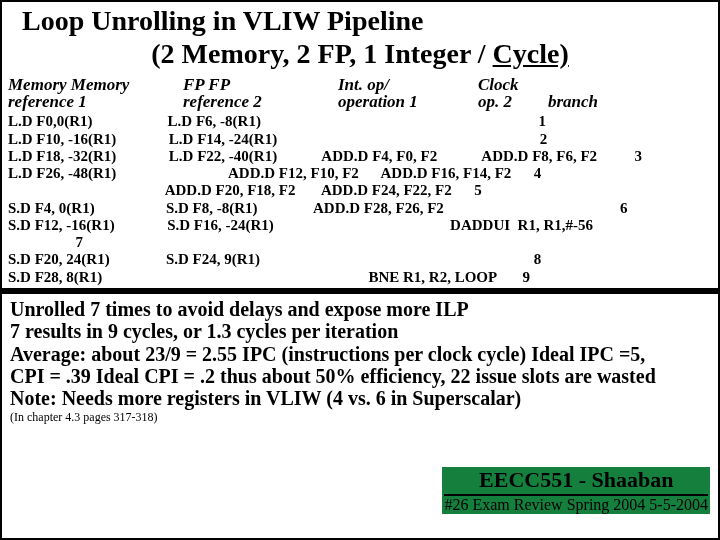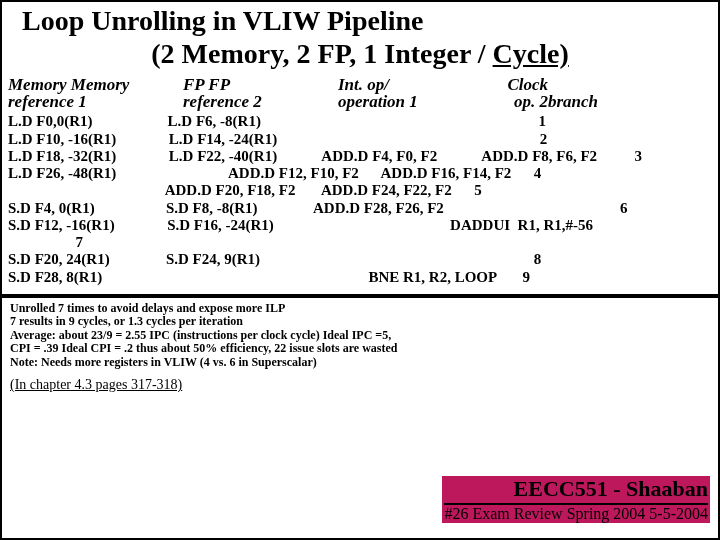--- a/index.html
+++ b/index.html
@@ -22,61 +22,60 @@
   }
   .subtitle {
     text-align: center;
     font-size: 28px;
     font-weight: bold;
     margin: 0 20px 6px 20px;
     line-height: 1.1;
   }
   .subtitle .u { text-decoration: underline; }
   .table-wrap {
-    border-bottom: 4px solid #000000;
+    border-bottom: 6px solid #000000;
     margin: 0 0 4px 0;
-    padding: 0 6px 8px 6px;
+    padding: 0 6px 2px 6px;
   }
   .hdr {
     display: flex;
     font-size: 17px;
     font-style: italic;
     font-weight: bold;
     line-height: 1.05;
     margin-bottom: 2px;
   }
   .col1 { width: 175px; }
   .col2 { width: 155px; }
   .col3 { width: 140px; }
-  .col4 { width: 70px; text-align: right; }
+  .col4 { width: 70px; }
   .col5 { flex: 1; }
   .rows {
     font-size: 15px;
     line-height: 1.15;
     font-weight: bold;
   }
   .row { white-space: pre; }
   .notes {
-    font-size: 12px;
+    font-size: 20px;
     line-height: 1.12;
     margin: 2px 8px 0 8px;
     font-weight: bold;
   }
   .notes .line { display:block; }
   .chap {
-    font-size: 14px;
-    margin: 8px 8px;
-    text-decoration: underline;
+    font-size: 12px;
+    margin: 0 8px;
   }
   .footbox {
     position: absolute;
-    bottom: 15px;
+    bottom: 24px;
     right: 8px;
-    text-align: right;
-    background: #be185d;
+    text-align: center;
+    background: #15803d;
     padding: 0 2px;
   }
   .footbox .course {
     font-size: 22px;
     font-weight: bold;
     border-bottom: 2px solid #000;
     padding-bottom: 1px;
   }
   .footbox .page {
     font-size: 16px;

